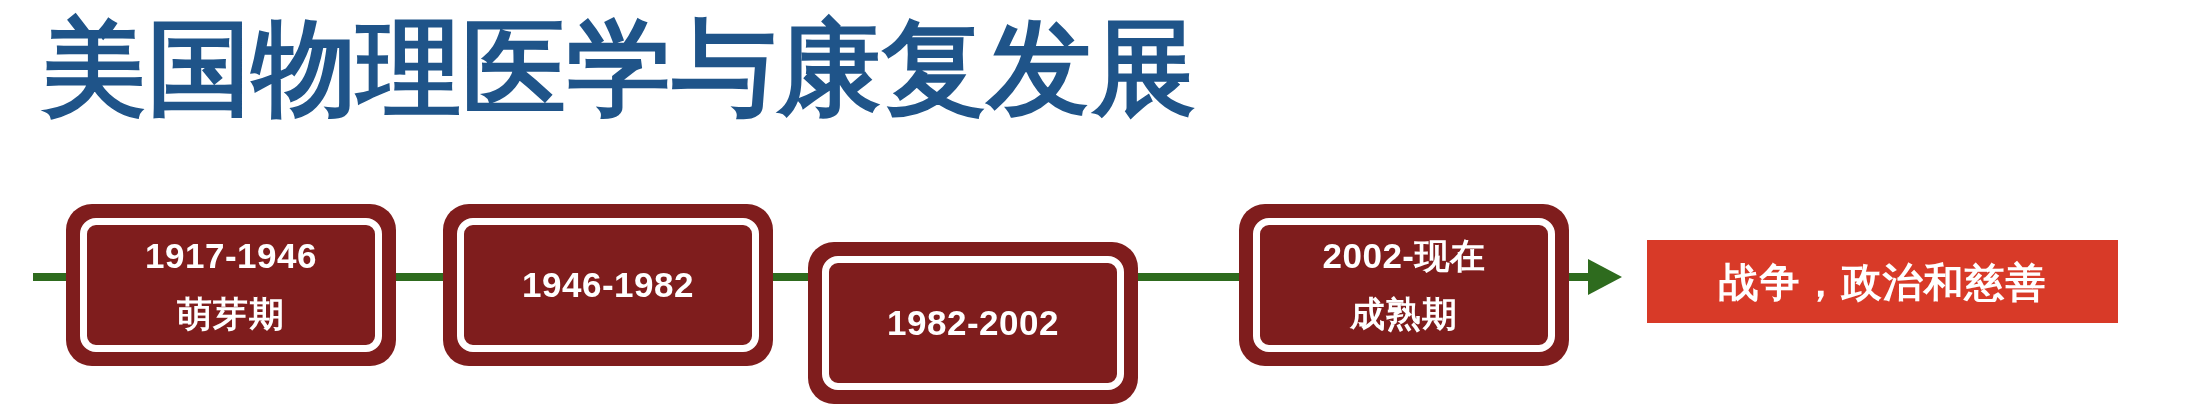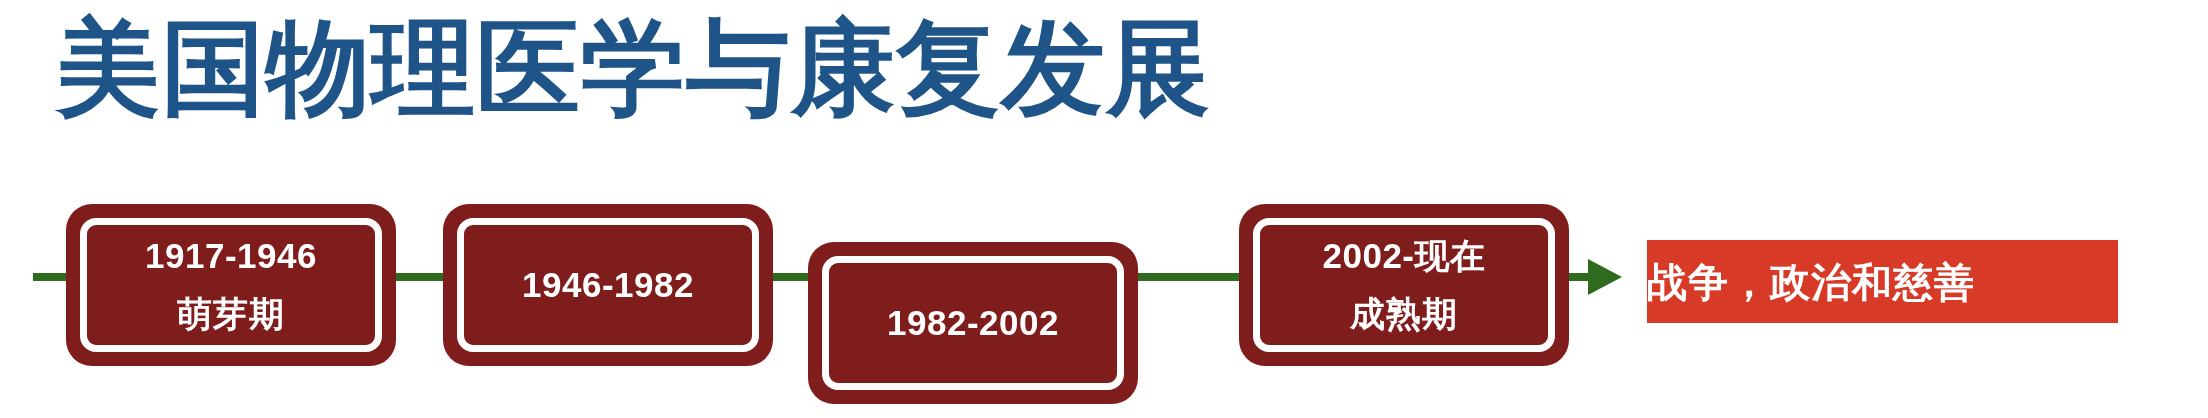--- a/index.html
+++ b/index.html
@@ -14,21 +14,21 @@
     position: relative;
     width: 2208px;
     height: 418px;
     background: #ffffff;
     overflow: hidden;
   }
 
   
   #page-title {
     position: absolute;
-    left: 56px;
+    left: 42px;
     top: 8px;
     font-size: 104px;
     line-height: 120px;
     font-weight: bold;
     color: #1F5489;
     letter-spacing: 1px;
     white-space: nowrap;
   }
 
   
@@ -100,21 +100,21 @@
   
   #callout-box {
     position: absolute;
     left: 1647px;
     top: 240px;
     width: 471px;
     height: 83px;
     background: #D83A28;
     display: flex;
     align-items: center;
-    justify-content: flex-start;
+    justify-content: center;
   }
   #callout-label {
     color: #ffffff;
     font-size: 40px;
     font-weight: bold;
     line-height: 48px;
     letter-spacing: 1px;
     white-space: nowrap;
   }
 </style>

